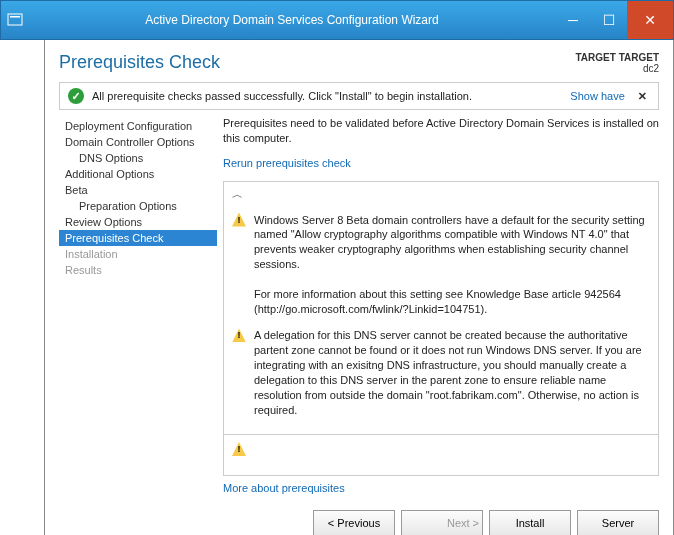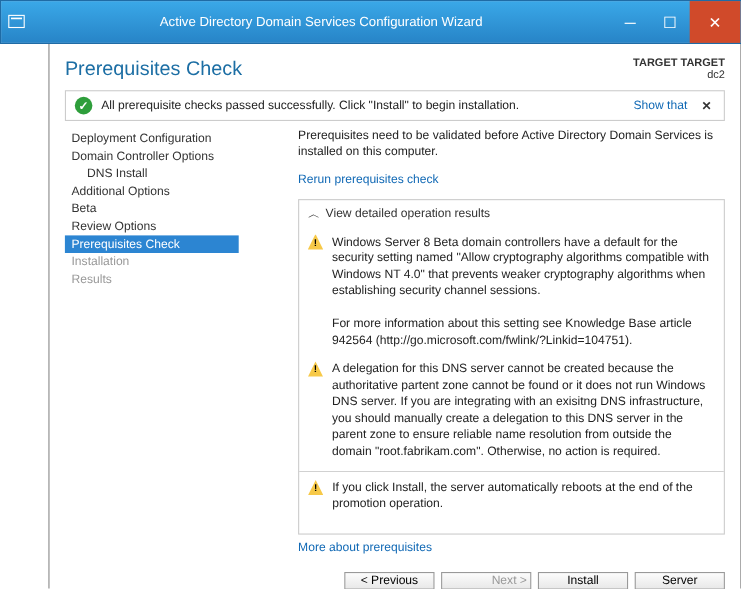--- a/index.html
+++ b/index.html
@@ -22,21 +22,21 @@
     .page-title { color: #1c6ea4; font-size: 18px; font-weight: 400; flex: 1; }
     .target-box { text-align: right; font-size: 10px; color: #333; }
     .target-label { font-weight: bold; }
     
     .status-bar { border: 1px solid #ccc; padding: 5px 8px; display: flex; align-items: center; font-size: 11px; background:#fff; }
     .chk-icon { width: 16px; height: 16px; border-radius: 50%; background: #2e9e3b; color:#fff; display:flex; align-items:center; justify-content:center; font-size:11px; margin-right:8px; font-weight:bold;}
     .status-text { flex: 1; color:#222; }
     .show-more { color: #1169b5; margin: 0 10px; cursor:pointer;}
     .close-x { font-weight:bold; color:#333; cursor:pointer; padding:0 3px;}
     
-    .main-cols { display: flex; flex: 1; margin-top: 6px; min-height: 0; gap: 48px; }
+    .main-cols { display: flex; flex: 1; margin-top: 6px; min-height: 0; }
     .sidebar { width: 158px; font-size: 11px; padding-top:2px; }
     .nav-item { padding: 2px 4px 2px 6px; color: #333; cursor:pointer;}
     .nav-sub { padding-left: 20px; }
     .nav-active { background: #2c85d2; color: #fff; }
     .nav-disabled { color: #999; }
     
     .content { flex: 1; font-size: 11px; color:#222; display:flex; flex-direction:column; padding-left:6px;}
     .para { margin-bottom: 10px; line-height:1.35;}
     .link { color: #1169b5; cursor:pointer;}
     
@@ -46,21 +46,21 @@
     .results-body { flex:1; overflow-y:auto; padding: 6px 10px 6px 8px; }
     .warn-item { display:flex; gap:8px; margin-bottom:12px; line-height:1.35;}
     .warn-icon { width:14px; height:14px; flex-shrink:0; background:#f7c948; position:relative; clip-path: polygon(50% 0, 100% 100%, 0 100%); }
     .warn-icon::after { content:"!"; position:absolute; left:0; right:0; top:1px; text-align:center; font-size:9px; font-weight:bold; color:#000;}
     .results-footer-sep { border-top:1px solid #ccc;}
     .install-warn { padding:7px 10px 7px 8px; }
     
     .footer-links { padding: 6px 0 12px;}
     
     .buttons { display:flex; justify-content:flex-end; gap:6px; padding-top:4px;}
-    .btn { min-width: 82px; height: 16px; border: 1px solid #999; background: linear-gradient(#fcfcfc,#e8e8e8); font-size:11px; cursor:pointer;}
+    .btn { min-width: 82px; height: 26px; border: 1px solid #999; background: linear-gradient(#fcfcfc,#e8e8e8); font-size:11px; cursor:pointer;}
     .btn:disabled { color:#999; cursor:default;padding-left:42px;}
   </style>
 </head>
 <body>
 
 <div class="titlebar">
   <div class="titlebar-icon">
     <svg width="16" height="16" viewBox="0 0 16 16">
         <rect x="1" y="2" width="14" height="11" fill="none" stroke="#fff" stroke-width="1"></rect>
         <rect x="3" y="4" width="10" height="1.5" fill="#fff"></rect>
@@ -79,60 +79,59 @@
     <div class="page-title">Prerequisites Check</div>
     <div class="target-box">
       <div class="target-label">TARGET TARGET</div>
       <div>dc2</div>
     </div>
   </div>
 
   <div class="status-bar">
     <div class="chk-icon">✓</div>
     <div class="status-text">All prerequisite checks passed successfully. Click "Install" to begin installation.</div>
-    <span class="show-more">Show that</span>
+    <span class="show-more">Show have</span>
     <span class="close-x">✕</span>
   </div>
 
   <div class="main-cols">
     <div class="sidebar" id="sidebar">
         <div class="nav-item">Deployment Configuration</div>
         <div class="nav-item">Domain Controller Options</div>
-        <div class="nav-item nav-sub">DNS Install</div>
+        <div class="nav-item nav-sub">DNS Options</div>
         <div class="nav-item">Additional Options</div>
         <div class="nav-item">Beta</div>
+        <div class="nav-item nav-sub">Preparation Options</div>
         <div class="nav-item">Review Options</div>
         <div class="nav-item nav-active">Prerequisites Check</div>
         <div class="nav-item nav-disabled">Installation</div>
         <div class="nav-item nav-disabled">Results</div>
       </div>
     <div class="content">
       <div class="para">Prerequisites need to be validated before Active Directory Domain Services is installed on this computer.</div>
       <div class="para"><span class="link">Rerun prerequisites check</span></div>
       <div class="results-box">
         <div class="results-hdr">
           <span class="caret">︿</span>
-          <span>View detailed operation results</span>
         </div>
         <div class="results-body" id="warnings">
             <div class="warn-item">
               <div class="warn-icon"></div>
               <div style="white-space: pre-line;">Windows Server 8 Beta domain controllers have a default for the security setting named "Allow cryptography algorithms compatible with Windows NT 4.0" that prevents weaker cryptography algorithms when establishing security channel sessions.
 
 For more information about this setting see Knowledge Base article 942564 (http://go.microsoft.com/fwlink/?Linkid=104751).</div>
             </div>
             <div class="warn-item">
               <div class="warn-icon"></div>
               <div style="white-space: pre-line;">A delegation for this DNS server cannot be created because the authoritative partent zone cannot be found or it does not run Windows DNS server. If you are integrating with an exisitng DNS infrastructure, you should manually create a delegation to this DNS server in the parent zone to ensure reliable name resolution from outside the domain "root.fabrikam.com". Otherwise, no action is required.</div>
             </div>
           </div>
         <div class="results-footer-sep"></div>
         <div class="warn-item install-warn">
           <div class="warn-icon"></div>
-          <div>If you click Install, the server automatically reboots at the end of the promotion operation.</div>
         </div>
       </div>
       <div class="footer-links"><span class="link">More about prerequisites</span></div>
     </div>
   </div>
 
   <div class="buttons">
     <button class="btn">&lt; Previous</button>
     <button class="btn" disabled="">Next &gt;</button>
     <button class="btn">Install</button>

